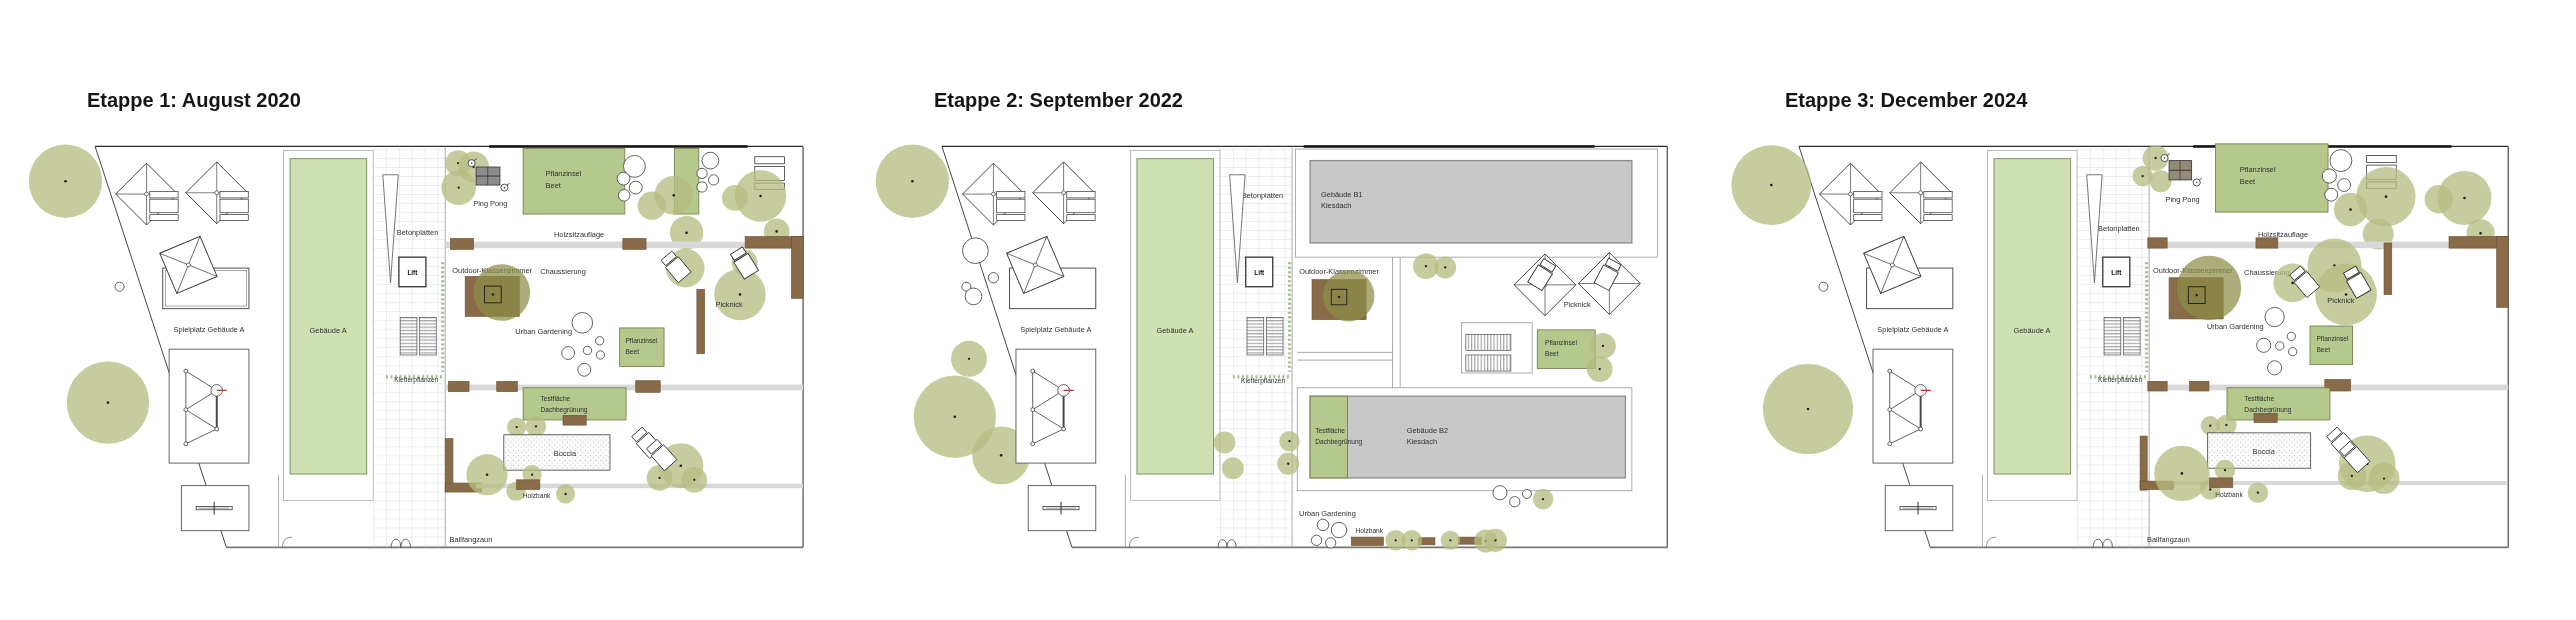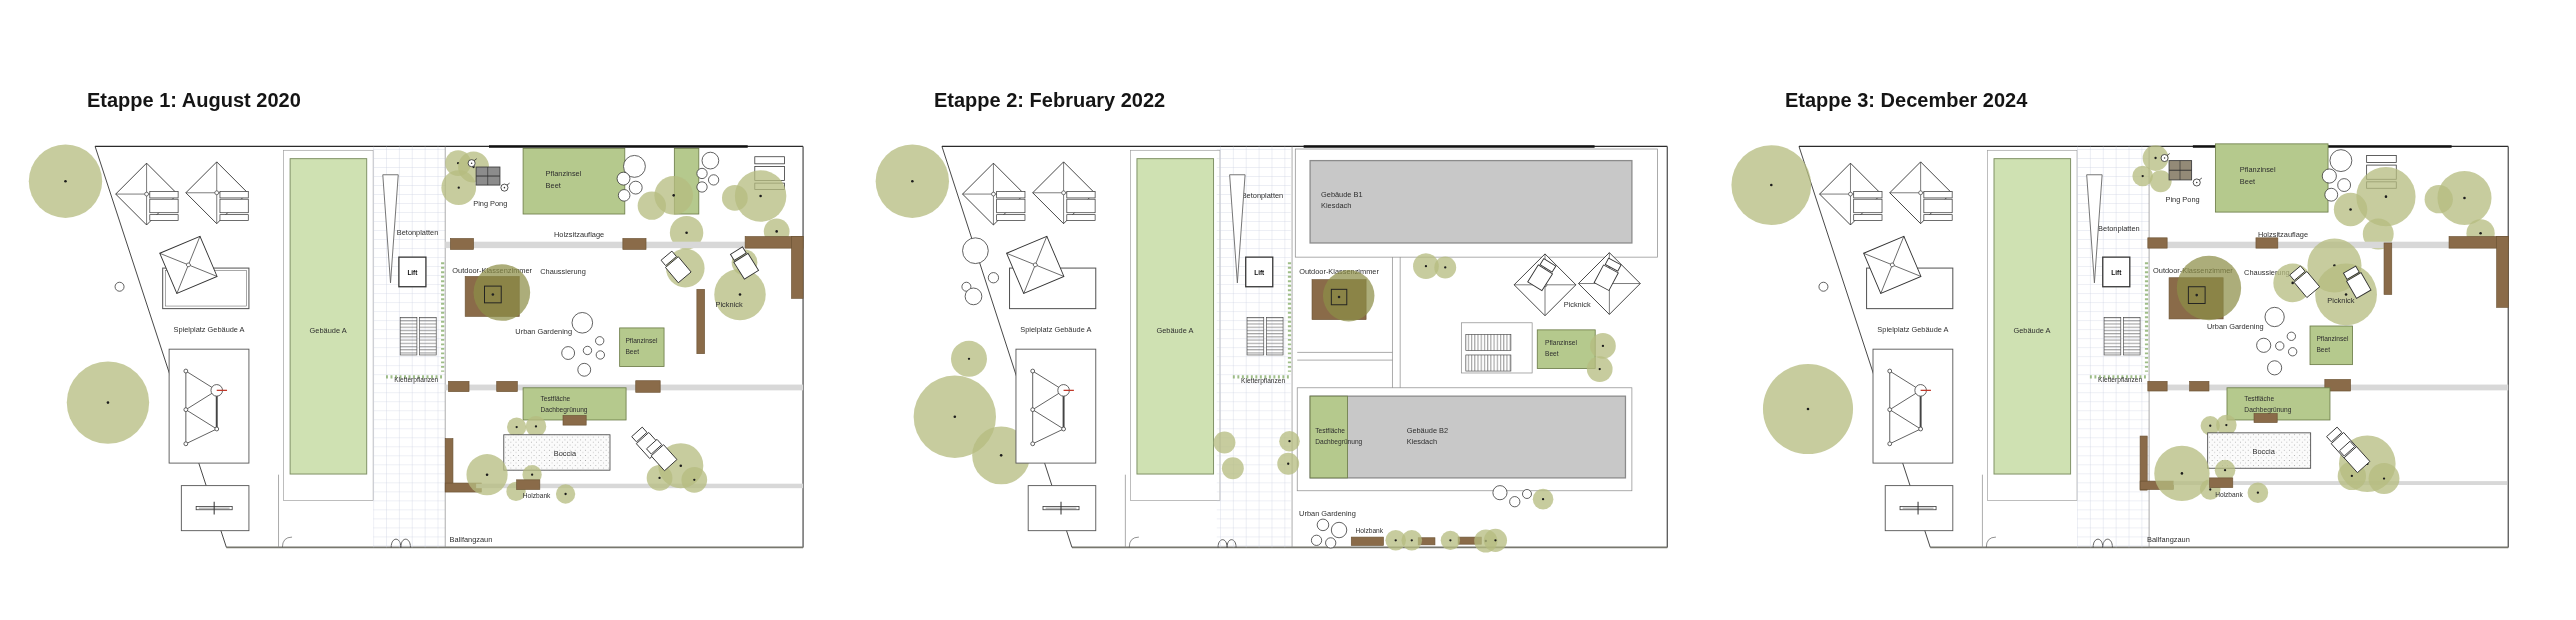--- a/index.html
+++ b/index.html
@@ -268,21 +268,21 @@
       <circle class="tdot" cx="925" cy="525" r="1.8"></circle>
     <circle class="tree" cx="979" cy="528" r="20"></circle>
       <circle class="tdot" cx="979" cy="528" r="1.8"></circle>
     <use href="#lounger" transform="translate(912,478) rotate(-42)"></use>
     <use href="#lounger" transform="translate(935,497) rotate(-42)"></use>
     <text class="lbl mid" x="632" y="624">Ballfangzaun</text>
   </g>
 </svg>
 
 
-<h2 class="panel-title" style="left:934px;top:72px">Etappe 2: February 2022</h2>
+<h2 class="panel-title" style="left:934px;top:72px">Etappe 2: September 2022</h2>
 
 <svg class="plan" style="left:911px" width="766" height="428" viewBox="0 0 1190 665">
   <g fill="none">
     <path d="M48,10 H1175" stroke="#2b2b2b" stroke-width="2"></path>
     <path d="M610,10 H1062" stroke="#111" stroke-width="4"></path>
     <path d="M1175,10 V633" stroke="#555" stroke-width="2"></path>
     <path d="M250,633 H1175" stroke="#77776e" stroke-width="2.5"></path>
     <path d="M48,10 L250,633" stroke="#333" stroke-width="1.4"></path>
     <circle cx="86" cy="228" r="7" fill="#fff" stroke="#333" stroke-width="1.2"></circle>
     <path d="M477,633 c0,-16 14,-16 14,0 M491,633 c0,-16 14,-16 14,0" stroke="#333" stroke-width="1.2"></path>

